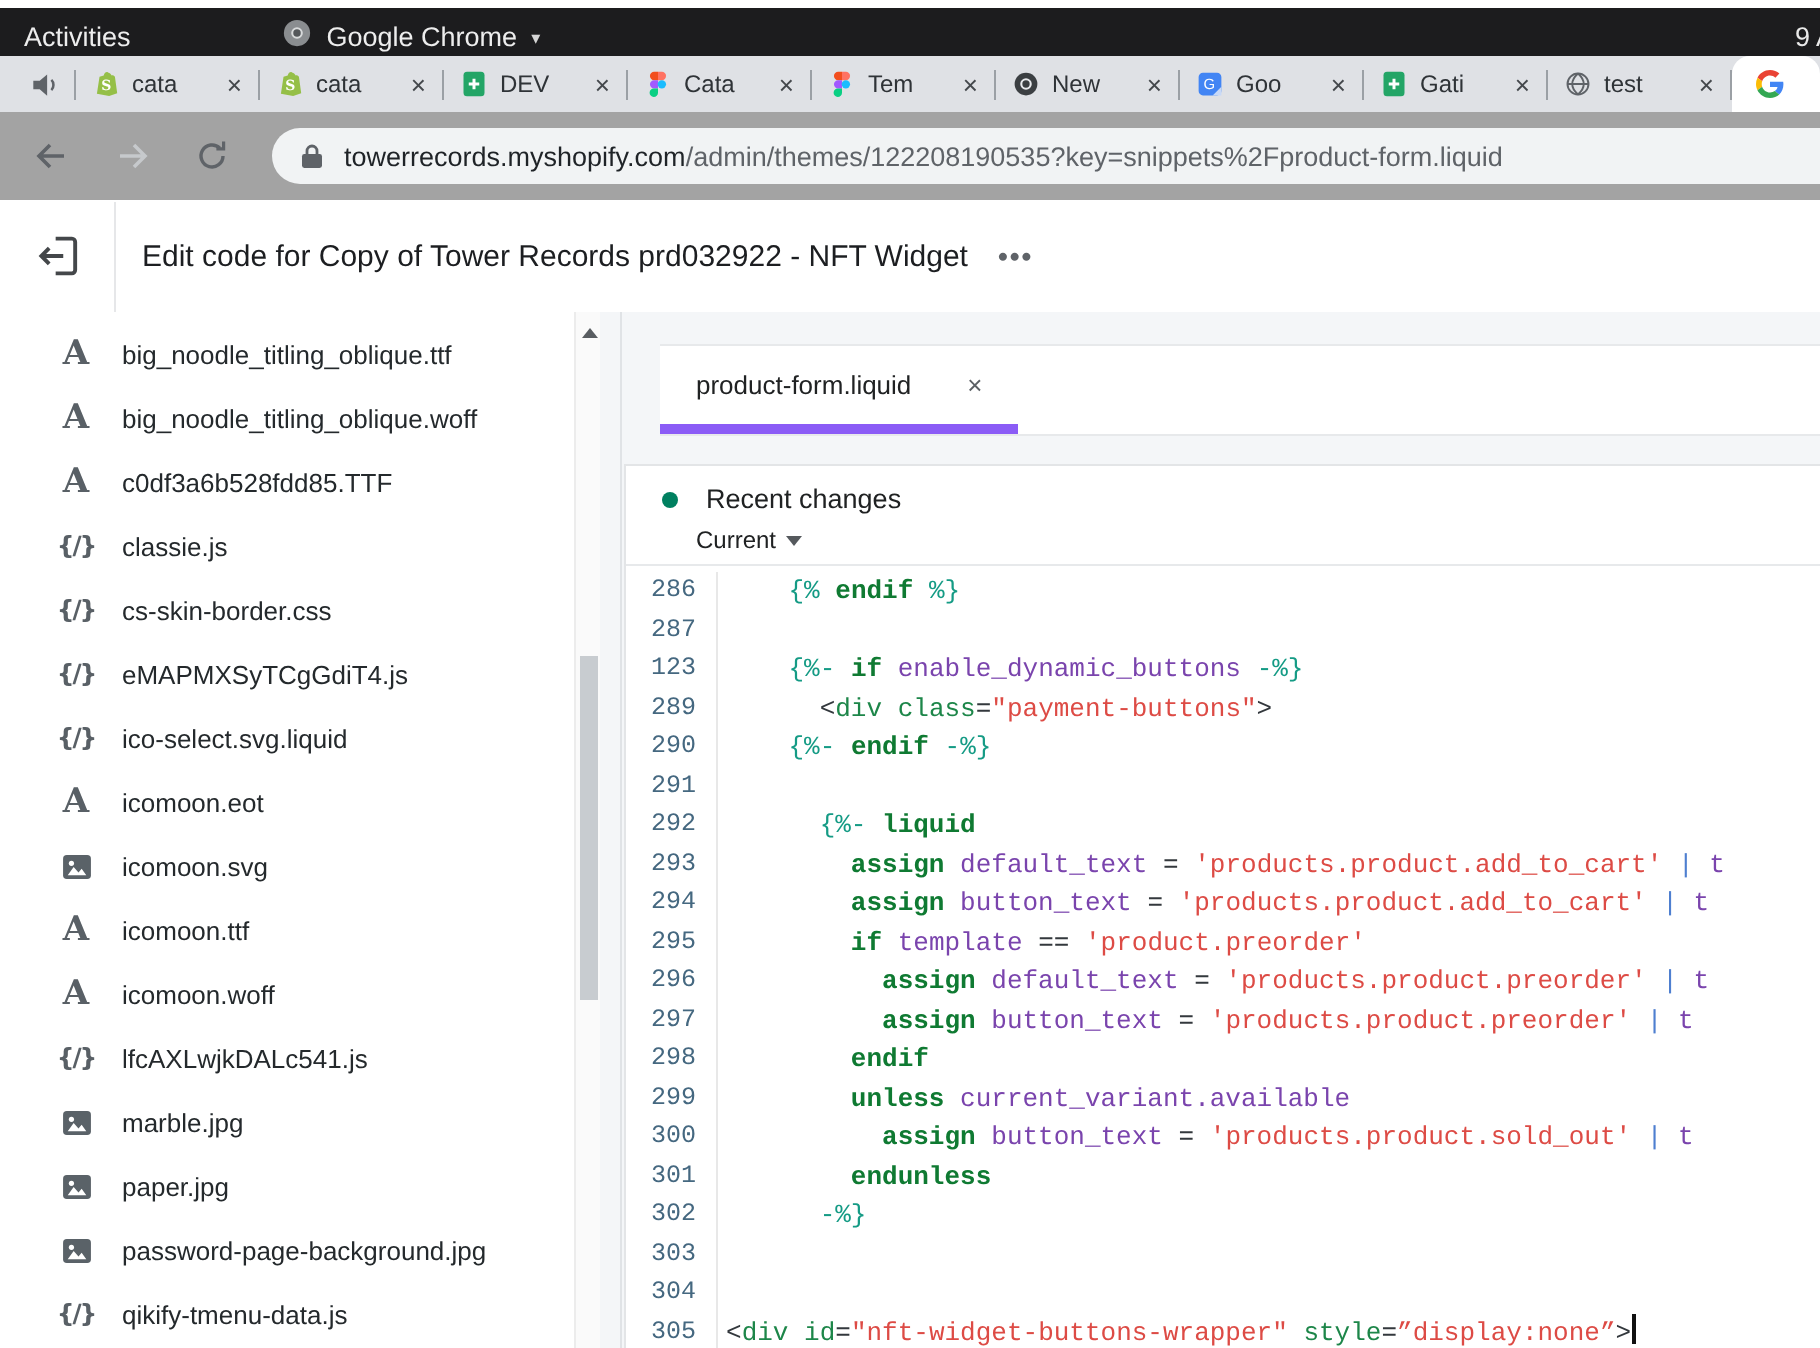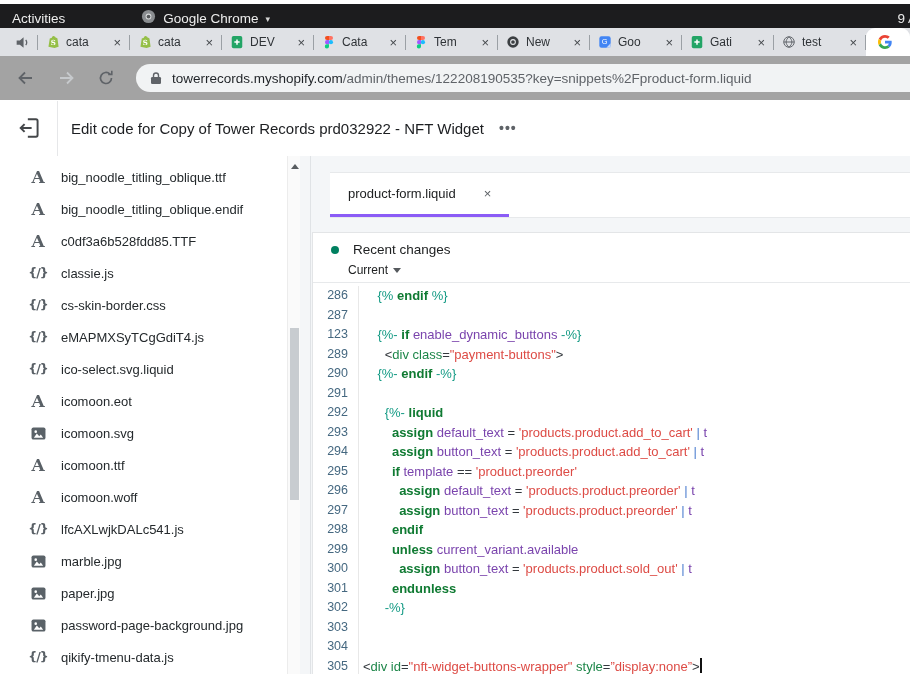--- a/index.html
+++ b/index.html
@@ -66,35 +66,35 @@
   .sb-arrow{position:absolute;top:6px;left:3px;width:0;height:0;
             border:4px solid transparent;border-bottom:5px solid #595d61;margin-top:-2px;}
   .sb-thumb{position:absolute;left:2px;right:2px;top:172px;height:172px;background:#c8ccd0;}
 
   
   .main{position:absolute;top:156px;left:300px;right:0;bottom:0;background:#f4f6f8;overflow:hidden;}
   .main-divider{position:absolute;left:10px;top:0;bottom:0;width:1px;background:#e0e3e6;}
   .tabrow{position:absolute;left:30px;top:16px;right:0;height:44px;background:#fff;
           border-top:1px solid #e7e9eb;border-bottom:1px solid #e7e9eb;box-sizing:content-box;}
   .file-tab{display:inline-flex;align-items:center;height:44px;padding:0 18px;box-sizing:border-box;
-            border-bottom:3px solid #8b5cf6;cursor:pointer;text-align:center;}
+            border-bottom:5px solid #8b5cf6;cursor:pointer;text-align:center;}
   .file-tab .lbl{font-size:13px;color:#202223;}
   .file-tab .cls{margin-left:28px;font-size:13px;color:#5c6065;}
 
   .editor-card{position:absolute;left:12px;top:76px;right:-1px;bottom:-1px;background:#fff;
                border:1px solid #e3e5e7;}
   .changes{height:50px;border-bottom:1px solid #e7e9eb;padding:9px 0 0 18px;box-sizing:border-box;}
   .rc-row{display:flex;align-items:center;gap:14px;font-size:13.5px;color:#202223;}
   .rc-dot{width:8px;height:8px;border-radius:50%;background:#008060;flex:none;}
   .cur-row{margin-left:17px;margin-top:6px;font-size:12px;color:#202223;display:flex;
            align-items:center;gap:5px;cursor:pointer;width:80px;}
   .cur-caret{width:0;height:0;border:4px solid transparent;border-top:5px solid #55595d;margin-top:5px;}
 
   .code{position:absolute;top:51px;left:0;right:0;bottom:0;overflow:hidden;
-        font-family:Liberation Sans, sans-serif;font-size:13px;padding-top:2px;}
+        font-family:Liberation Mono, monospace;font-size:13px;padding-top:2px;}
   .cl{display:flex;height:19.5px;line-height:19.5px;white-space:pre;}
   .ln{flex:0 0 46px;text-align:right;padding-right:10px;box-sizing:border-box;color:#456880;
       border-right:1px solid #e8e8e8;font-size:12.5px;}
   .lc{padding-left:4px;}
   .tk-x{color:#33383d;}
   .tk-d{color:#159b85;}
   .tk-k{color:#0f7a32;font-weight:bold;}
   .tk-v{color:#7a44ad;}
   .tk-s{color:#dd4b45;}
   .tk-p{color:#4e7fd0;}
@@ -295,21 +295,21 @@
       <div class="file-row">
         <span class="fic">
           <span class="ic-font">A</span>
         </span>
         <span>big_noodle_titling_oblique.ttf</span>
       </div>
       <div class="file-row">
         <span class="fic">
           <span class="ic-font">A</span>
         </span>
-        <span>big_noodle_titling_oblique.endif</span>
+        <span>big_noodle_titling_oblique.woff</span>
       </div>
       <div class="file-row">
         <span class="fic">
           <span class="ic-font">A</span>
         </span>
         <span>c0df3a6b528fdd85.TTF</span>
       </div>
       <div class="file-row">
         <span class="fic">
           <span class="ic-code">{/}</span>

